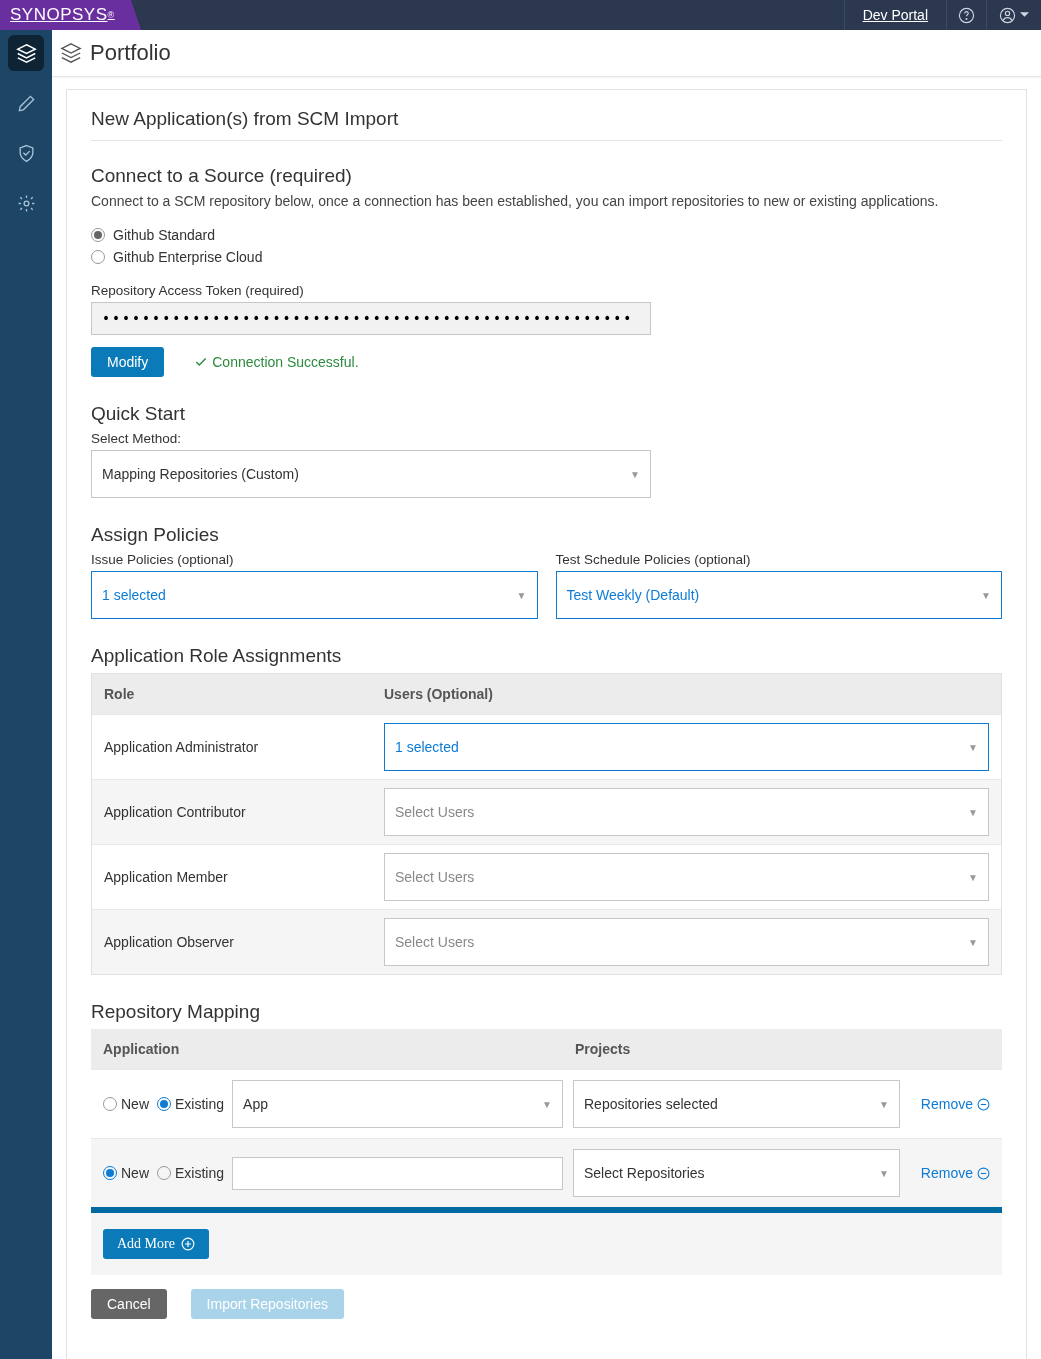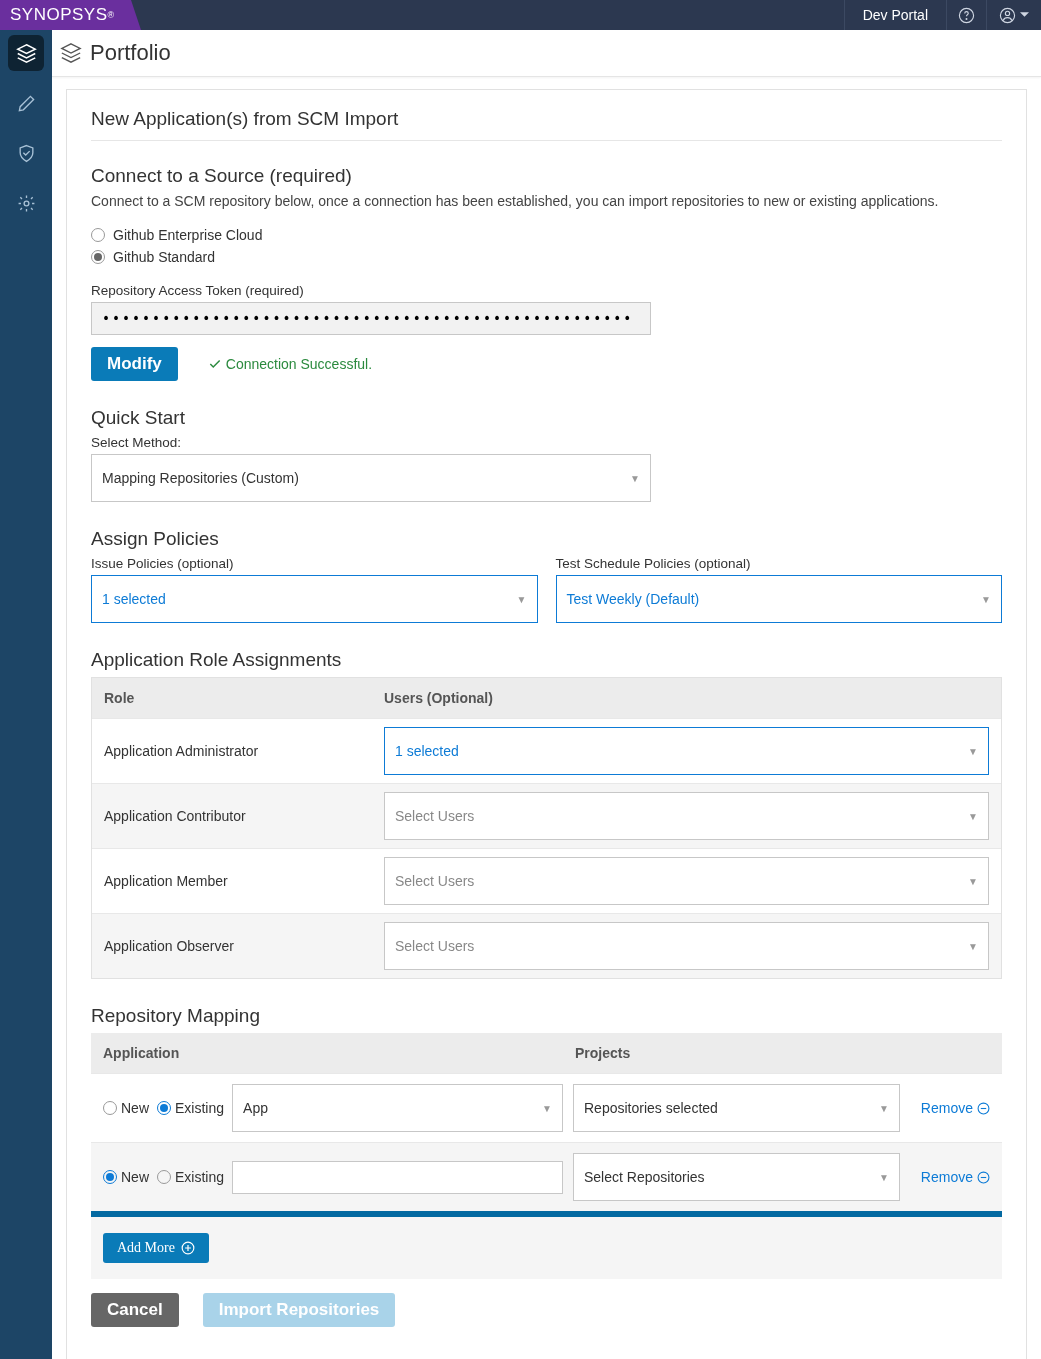--- a/index.html
+++ b/index.html
@@ -1,17 +1,17 @@
 <!DOCTYPE html>
 <html><head>
 <meta charset="utf-8">
 <style>
 * { box-sizing: border-box; margin: 0; padding: 0; }
 body { font-family: -apple-system, BlinkMacSystemFont, "Segoe UI", Arial, sans-serif; font-size: 14px; color: #333; background: #fff; width: 1041px; }
-.topbar { height: 30px; background: #2c3850; display: flex; align-items: flex-start; justify-content: space-between; color: #fff; }
+.topbar { height: 30px; background: #2c3850; display: flex; align-items: flex-start; justify-content: space-between; color: #fff; text-decoration: underline; }
 .logo { background: #6a2f9e; font-family: Arial; font-weight: 300; font-size: 17px; letter-spacing: 0.5px; color: #fff; padding: 0 16px 0 10px; height: 100%; display: flex; align-items: center; position: relative; }
 .logo::after { content:""; position:absolute; right:-10px; top:0; width:0; height:0; border-top:30px solid transparent; border-left:10px solid #6a2f9e; }
 .logo sup { font-size: 9px; vertical-align: super; }
 .topbar-right { display: flex; align-items: center; height: 100%; }
 .topbar-link { padding: 0 18px; border-left: 1px solid #3c4962; height: 100%; display: flex; align-items: center; font-size: 14px; cursor: pointer; }
 .topbar-icon { width: 40px; height: 100%; display: flex; align-items: center; justify-content: center; border-left: 1px solid #3c4962; cursor: pointer; }
 .topbar-user { width: 55px; height: 100%; display: flex; align-items: center; justify-content: center; border-left: 1px solid #3c4962; cursor: pointer; gap: 4px; }
 .layout { display: flex; }
 .sidebar { width: 52px; background: #1d4566; min-height: 1329px; display: flex; flex-direction: column; align-items: center; padding-top: 5px; gap: 14px; }
 .sidebar-item { width: 36px; height: 36px; border-radius: 6px; display: flex; align-items: center; justify-content: center; cursor: pointer; }
@@ -25,21 +25,21 @@
 h3 { font-size: 19px; font-weight: 400; color: #333; margin-top: 26px; margin-bottom: 6px; }
 h3.first { margin-top: 0; }
 .subtext { font-size: 14px; color: #444; margin-bottom: 18px; }
 .radio-row { display: flex; align-items: center; gap: 8px; margin: 6px 0; }
 .radio { width: 14px; height: 14px; border-radius: 50%; border: 1px solid #999; display: inline-flex; align-items: center; justify-content: center; cursor: pointer; }
 .radio.checked::after { content:""; width: 8px; height: 8px; border-radius: 50%; background: #666; }
 .radio.blue.checked { border-color: #0d7bd6; }
 .radio.blue.checked::after { background: #0d7bd6; }
 .field-label { font-size: 13.5px; color: #333; margin-top: 18px; margin-bottom: 4px; }
 .text-input { width: 560px; height: 33px; border: 1px solid #c7c7c7; background: #f2f2f2; padding: 0 10px; font-family: monospace; letter-spacing: 2px; }
-.btn { display: inline-flex; align-items: center; justify-content: center; padding: 7px 16px; border-radius: 3px; font-size: 17px; cursor: pointer; border: none; font-weight: bold; }
+.btn { display: inline-flex; align-items: center; justify-content: center; padding: 7px 16px; border-radius: 3px; font-size: 14px; cursor: pointer; border: none; }
 .btn-primary { background: #0a7bb8; color: #fff; }
 .btn-gray { background: #666; color: #fff; }
 .btn-light { background: #a9d3e9; color: #fff; }
 .btn-row { margin-top: 12px; display: flex; align-items: center; gap: 30px; }
 .success { color: #2b8a3e; font-size: 14px; display: flex; align-items: center; gap: 4px; }
 .select { height: 48px; border: 1px solid #c7c7c7; background: #fff; display: flex; align-items: center; justify-content: space-between; padding: 0 10px; cursor: pointer; }
 .select .caret { color: #999; font-size: 10px; }
 .select.blue-border { border: 1px solid #0d7bd6; }
 .select.blue-text { color: #0d7bd6; }
 .select.gray-text { color: #888; }
@@ -137,26 +137,26 @@
     </div>
 
     <div class="panel">
       <h2 class="section-title">New Application(s) from SCM Import</h2>
       <div class="divider"></div>
 
       <h3 class="first">Connect to a Source (required)</h3>
       <p class="subtext">Connect to a SCM repository below, once a connection has been established, you can import repositories to new or existing applications.</p>
 
       <div class="radio-row">
+        <span class="radio checked"></span>
+        <span>Github Standard</span>
+      </div>
+      <div class="radio-row">
         <span class="radio"></span>
         <span>Github Enterprise Cloud</span>
-      </div>
-      <div class="radio-row">
-        <span class="radio checked"></span>
-        <span>Github Standard</span>
       </div>
 
       <div class="field-label">Repository Access Token (required)</div>
       <input class="text-input" readonly="" value="•••••••••••••••••••••••••••••••••••••••••••••••••••••" style="">
 
       <div class="btn-row">
         <button class="btn btn-primary">Modify</button>
         <div class="success">
           <svg width="14" height="14" viewBox="0 0 24 24" fill="none" stroke="#2b8a3e" stroke-width="2.5">
               <path d="M4 12 L9 17 L20 6"></path>

